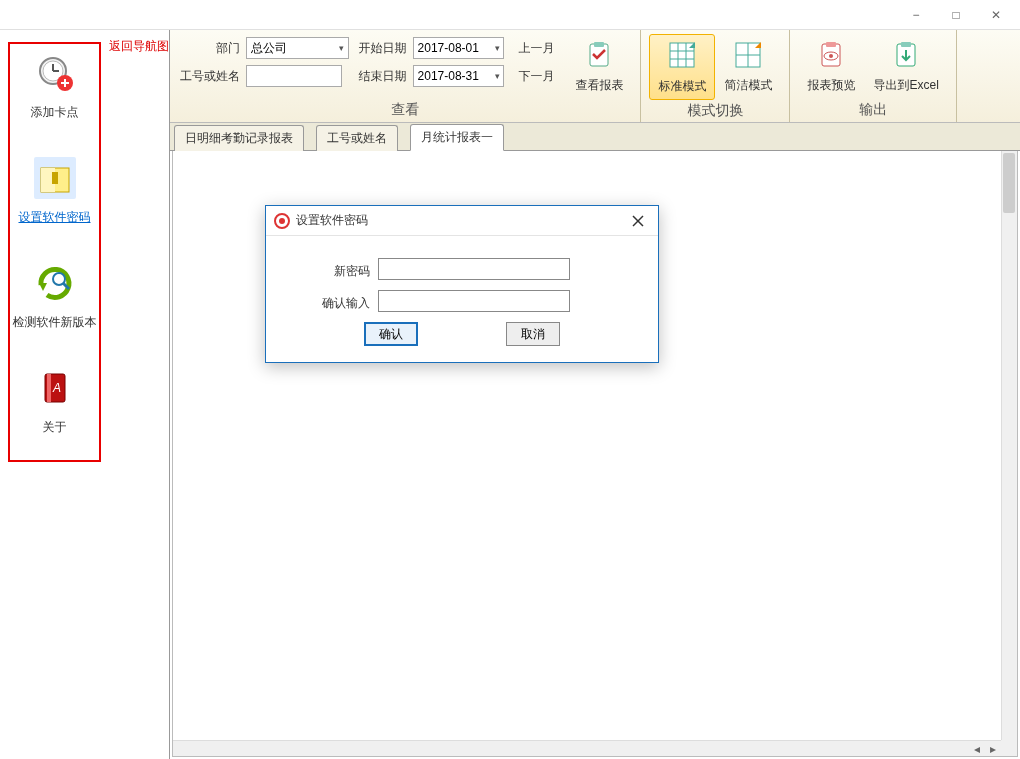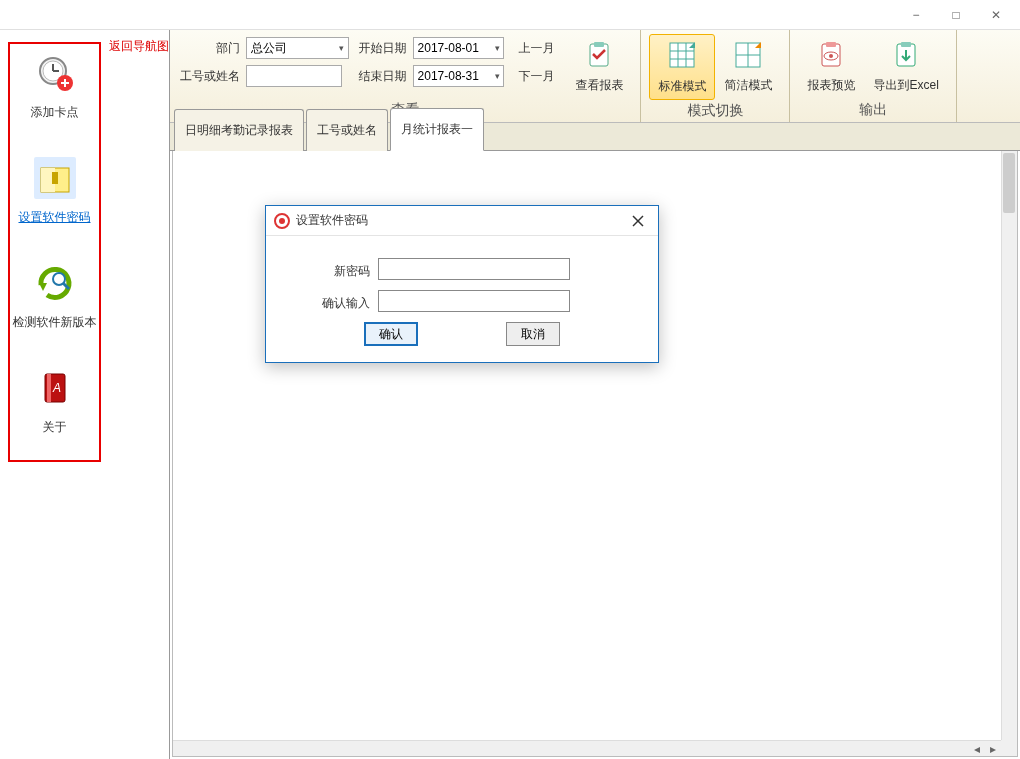--- a/index.html
+++ b/index.html
@@ -37,21 +37,21 @@
 .link-btn { color: #333; cursor: pointer; padding: 0 4px; }
 
 .ribbon-bigbtns { display: flex; gap: 0; }
 .bigbtn { display: flex; flex-direction: column; align-items: center; gap: 6px; padding: 4px 8px; cursor: pointer; border: 1px solid transparent; border-radius: 3px; }
 .bigbtn.active { border: 1px solid #f2b200; background: linear-gradient(#fff1c6, #ffe08a); gap: 7px; }
 .bigbtn .bicon { width: 32px; height: 32px; display: flex; align-items: center; justify-content: center; }
 .bigbtn .blabel { color: #333; }
 
 
 .tabs { display: flex; align-items: flex-end; border-bottom: 1px solid #999; background: #ece9d8; padding-left: 4px; padding-top: 4px; height: 28px; }
-.tab { border: 1px solid #999; border-bottom: none; background: #f5f2e6; padding: 12px 10px; margin-right: 2px; border-radius: 3px 3px 0 0; cursor: pointer; color: #333; position: relative; top: 1px; }
+.tab { border: 1px solid #999; border-bottom: none; background: #f5f2e6; padding: 4px 10px; margin-right: 12px; border-radius: 3px 3px 0 0; cursor: pointer; color: #333; position: relative; top: 1px; }
 .tab.active { background: #fff; border-bottom: 1px solid #fff; }
 
 .workarea { flex: 1; background: #fff; border: 1px solid #bbb; border-top: none; margin: 0 2px 2px 2px; position: relative; }
 .scrollbar-v { position: absolute; right: 0; top: 0; bottom: 16px; width: 16px; background: #f0f0f0; border-left: 1px solid #ddd; }
 .scrollbar-v .thumb { position: absolute; top: 2px; right: 2px; width: 12px; height: 60px; background: #cdcdcd; border-radius: 2px; }
 .scrollbar-h { position: absolute; left: 0; right: 16px; bottom: 0; height: 16px; background: #f0f0f0; border-top: 1px solid #ddd; display: flex; justify-content: flex-end; }
 .scrollbar-h .arrow { width: 16px; height: 16px; display: flex; align-items: center; justify-content: center; color: #666; }
 .corner { position: absolute; right:0; bottom:0; width:16px; height:16px; background:#f0f0f0; }
 
 

